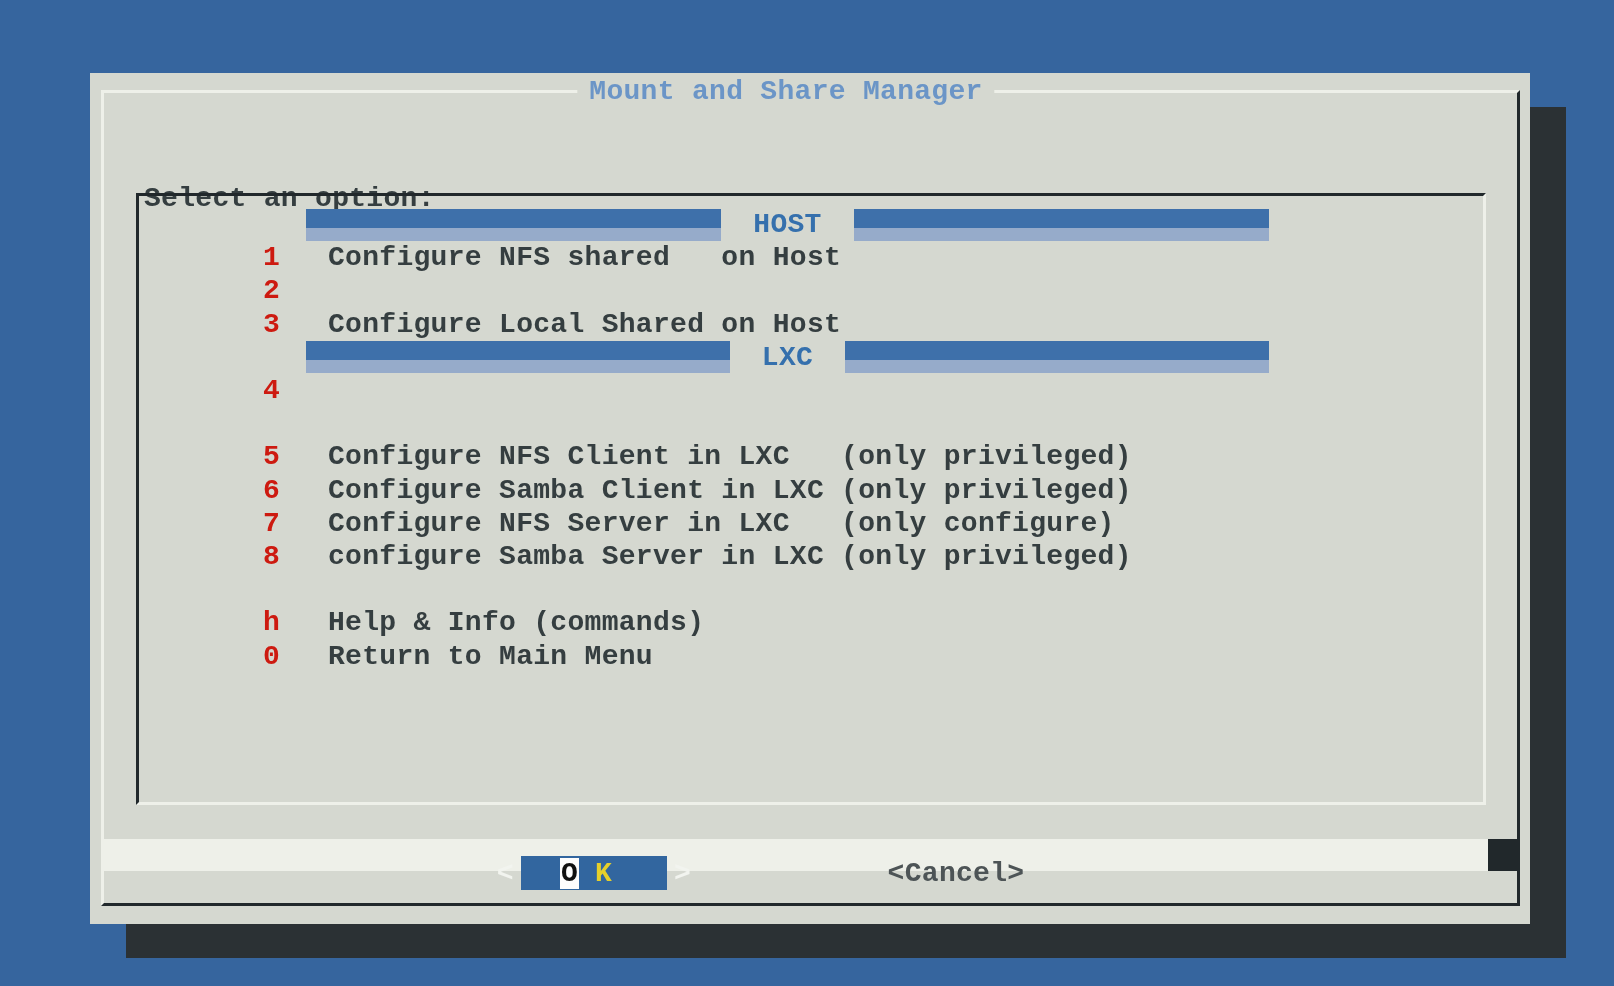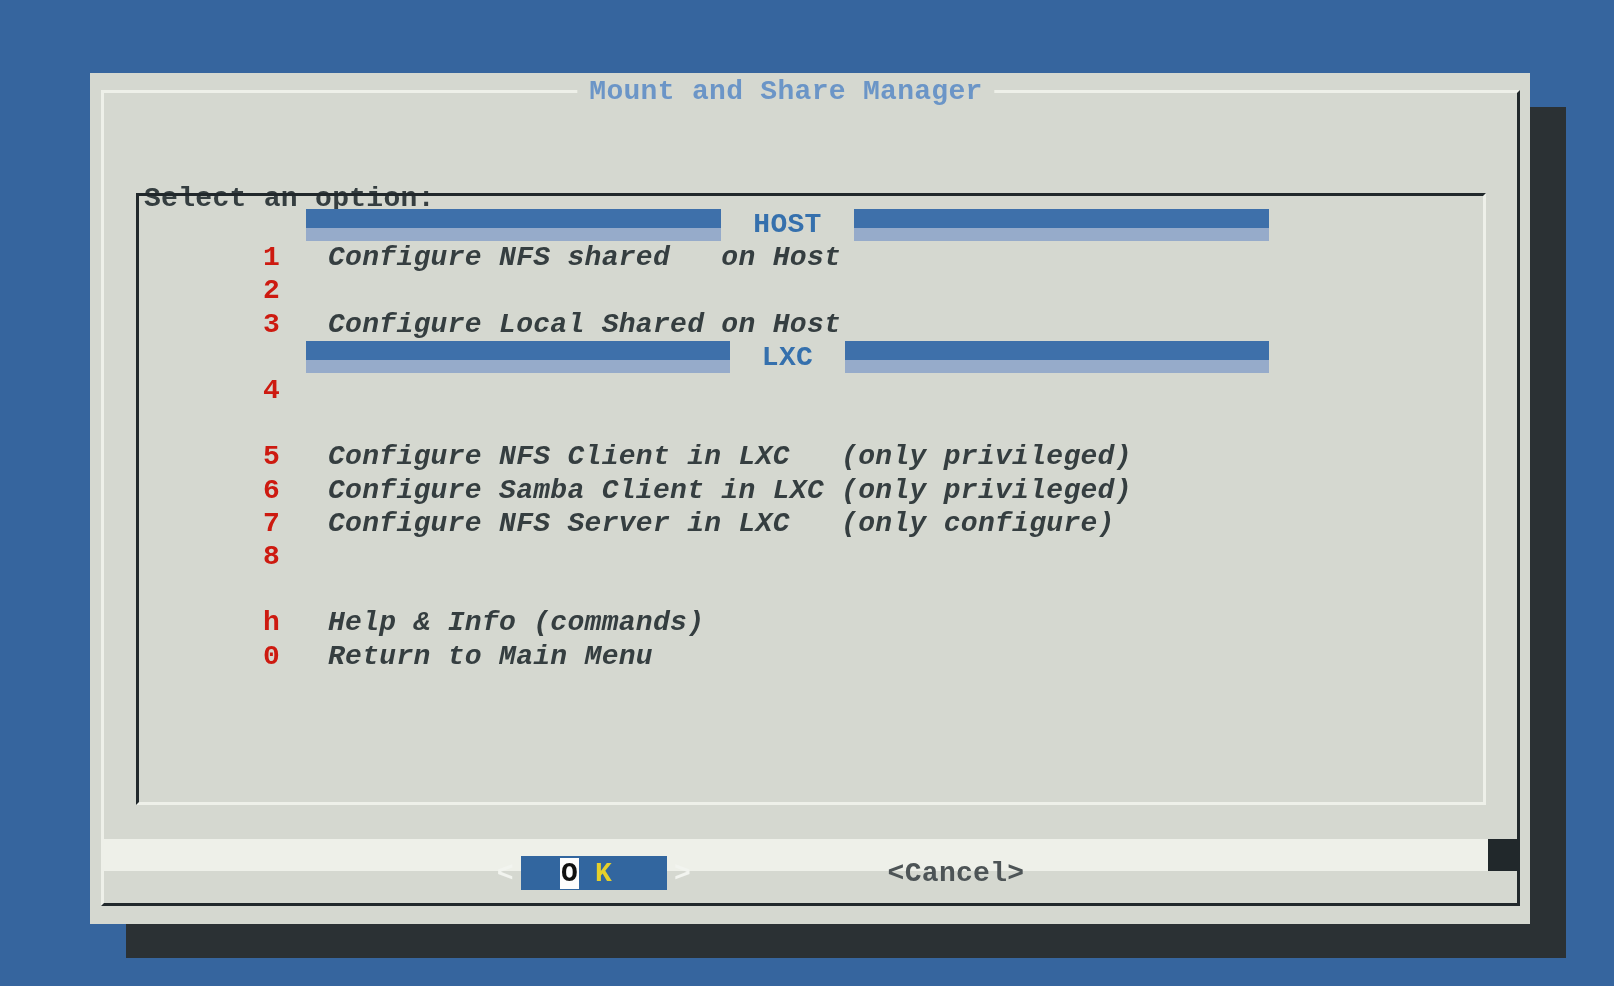--- a/index.html
+++ b/index.html
@@ -50,21 +50,21 @@
     border-left:3px solid var(--border-dark);
     border-right:3px solid var(--border-light);
     border-bottom:3px solid var(--border-light);
     padding-top:12px;
   }
   .menu-row{height:33.2px; display:flex; align-items:center;}
   .menu-row.item{padding-left:92px;}
   .menu-row.item .key{
     color:var(--key-red); width:18px; text-align:center; white-space:pre;
   }
-  .menu-row.item .txt{margin-left:33px; white-space:pre;font-style:italic;}
+  .menu-row.item .txt{margin-left:33px; white-space:pre;}
   .menu-row.sep{margin-left:135px; width:995px;}
   .menu-row.sep .line{
     flex:1; height:5px;
     background:linear-gradient(to bottom, var(--section-line-blue) 0 60%, var(--section-line-light) 60% 100%);
   }
   .menu-row.sep .sep-label{
     color:var(--section-label-blue); margin:0 16px; white-space:pre;
   }
   .btn-separator{
     position:absolute; left:11px; top:766px; width:1419px; height:3px;
@@ -137,20 +137,21 @@
       <div class="menu-row item">
       <span class="key">6</span>
       <span class="txt">Configure Samba Client in LXC (only privileged)</span>
     </div>
       <div class="menu-row item">
       <span class="key">7</span>
       <span class="txt">Configure NFS Server in LXC   (only configure)</span>
     </div>
       <div class="menu-row item">
       <span class="key">8</span>
+      <span class="txt">configure Samba Server in LXC (only privileged)</span>
     </div>
       <div class="menu-row blank"></div>
       <div class="menu-row item">
       <span class="key">h</span>
       <span class="txt">Help &amp; Info (commands)</span>
     </div>
       <div class="menu-row item">
       <span class="key">0</span>
       <span class="txt">Return to Main Menu</span>
     </div>

